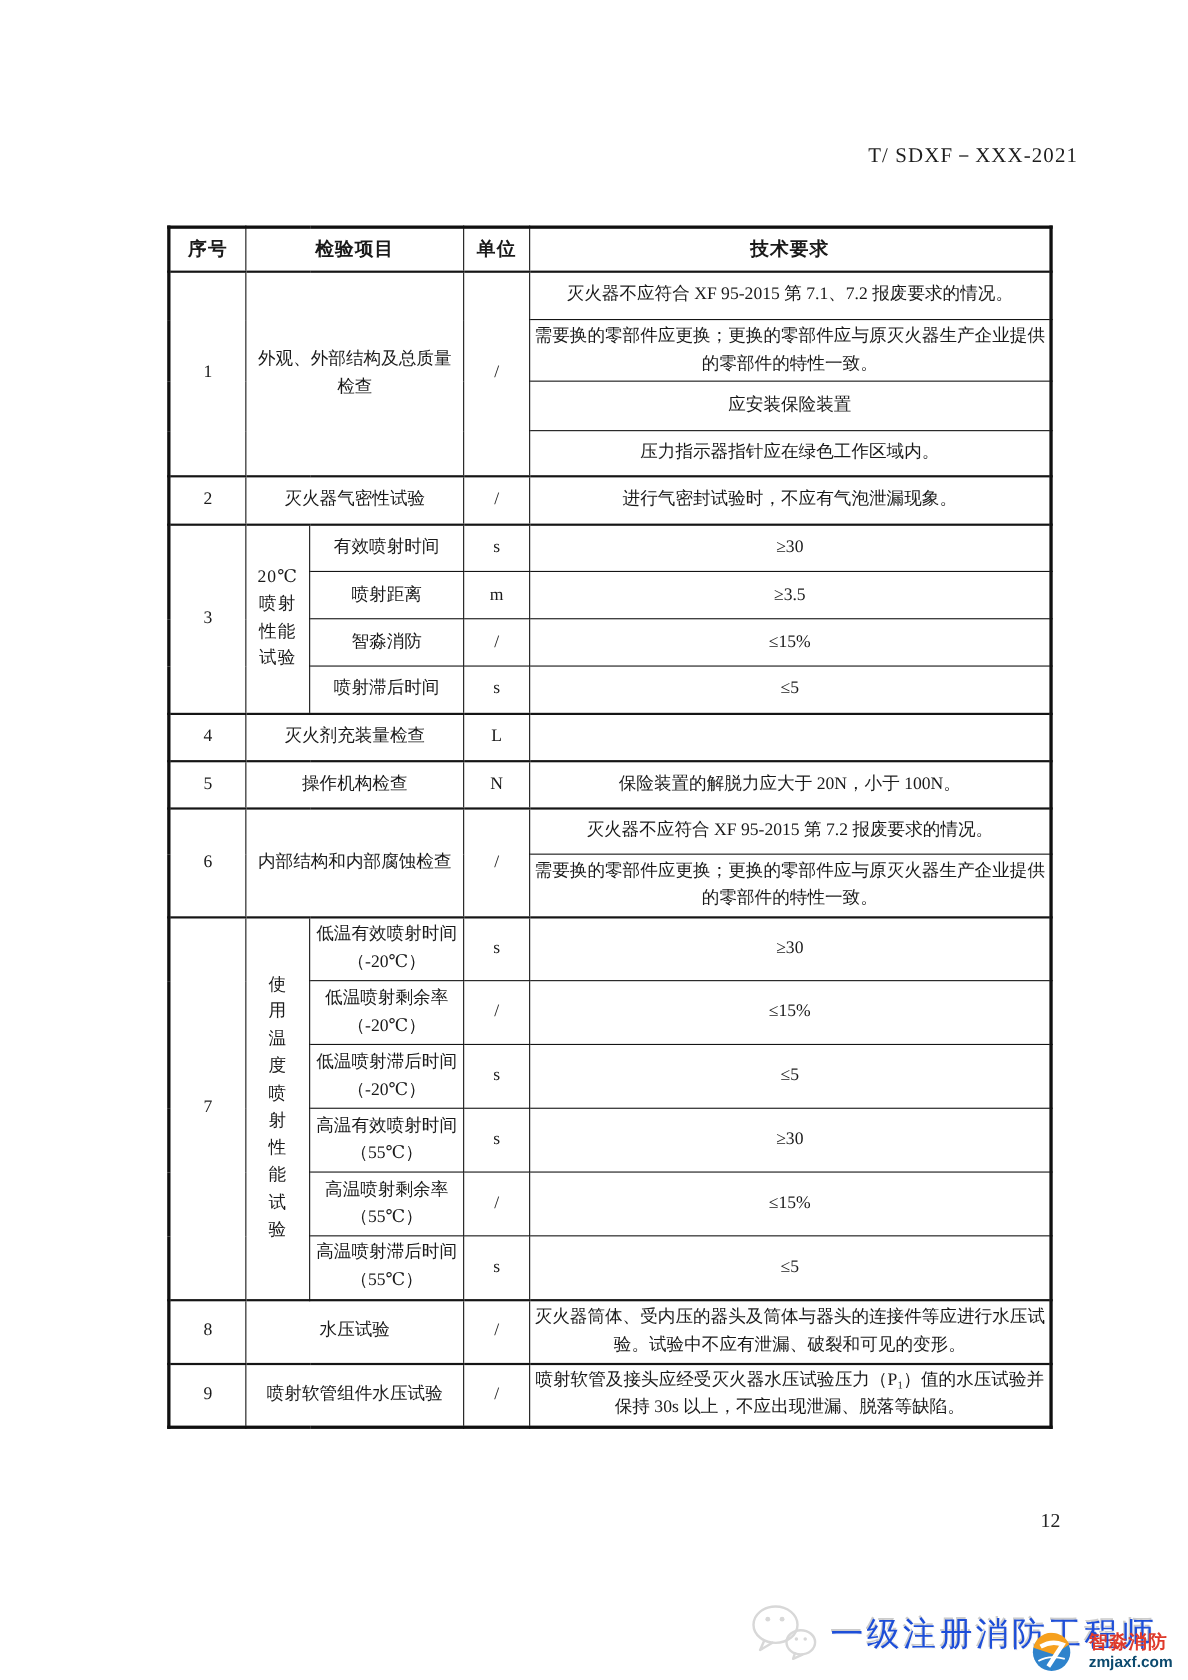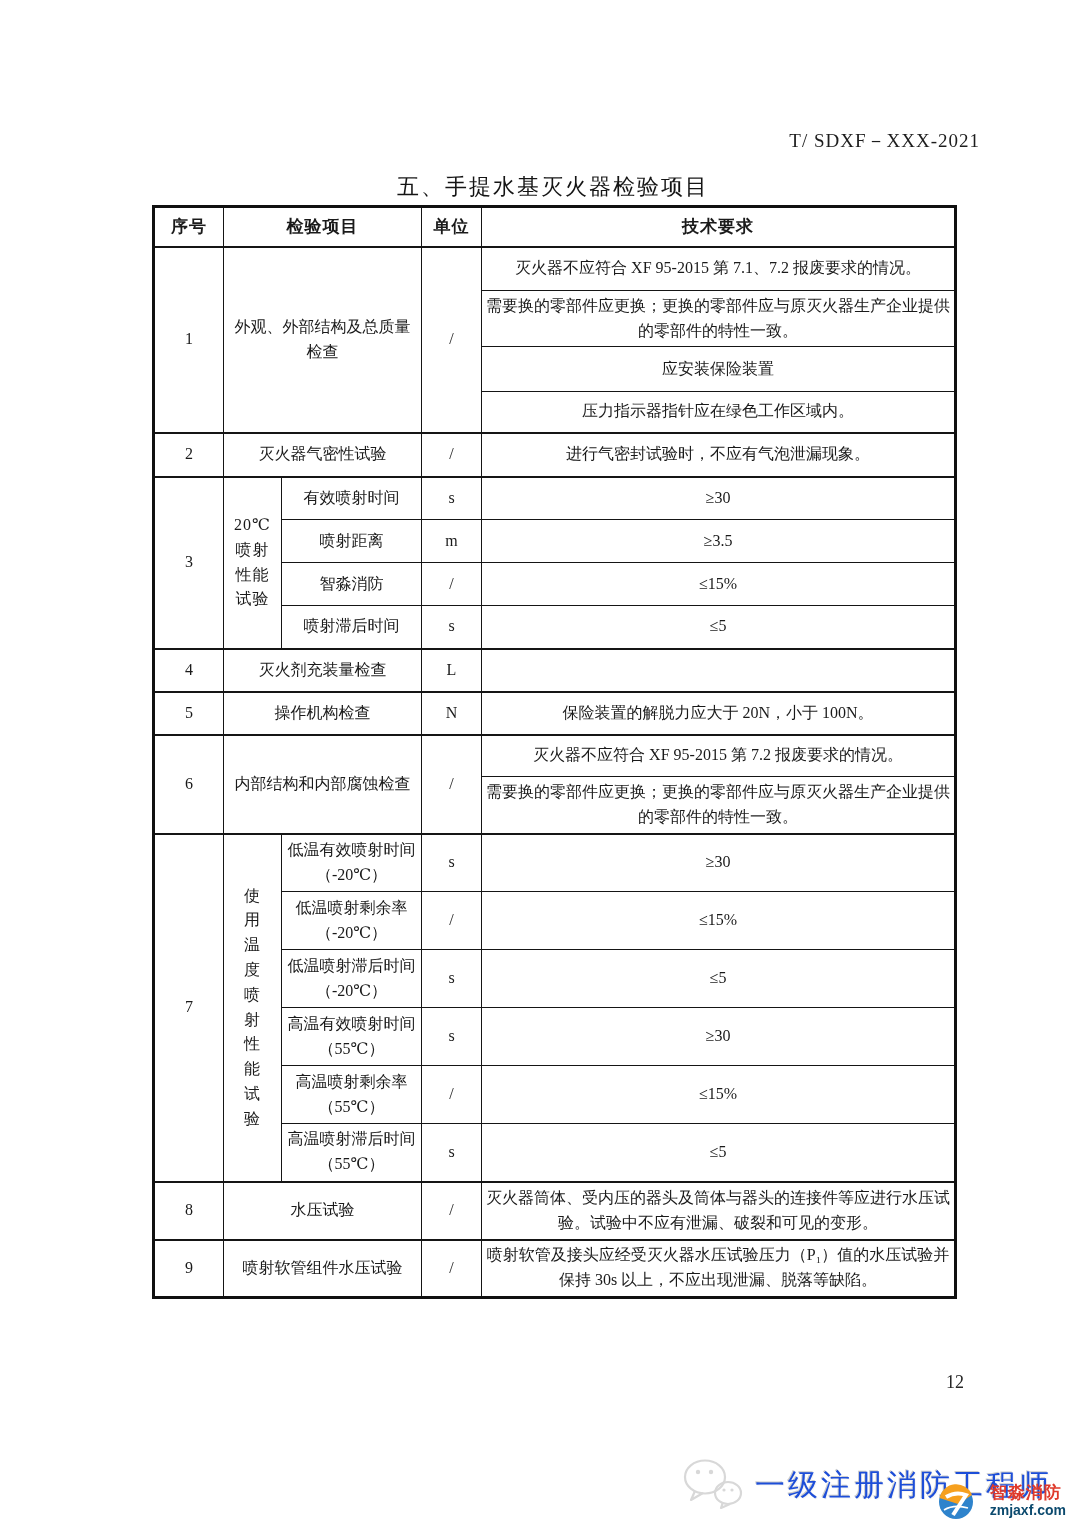--- a/index.html
+++ b/index.html
@@ -74,21 +74,20 @@
     font-size:14px; font-weight:bold; color:#0c4a6e;
     font-family:Liberation Sans, sans-serif;
   }
 </style>
 </head>
 <body>
 
 <div class="page">
 
   <div class="doc-code">T/ SDXF－XXX-2021</div>
-  <div class="doc-title">五、手提水基灭火器检验项目</div>
 
   <table class="insp">
     <colgroup>
       <col style="width:70px">
         <col style="width:58px">
         <col style="width:140px">
       <col style="width:60px">
         <col style="width:474px">
     </colgroup>
 

